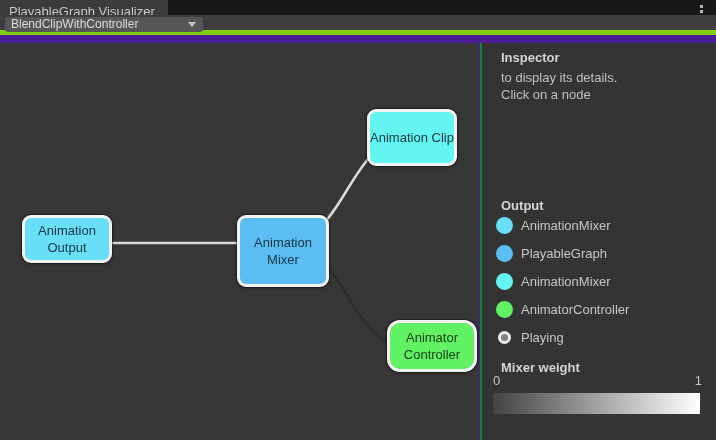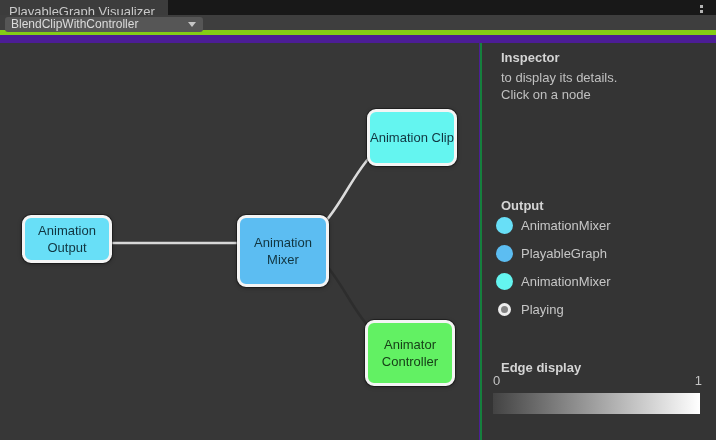--- a/index.html
+++ b/index.html
@@ -29,21 +29,21 @@
   .graph { position:absolute; top:43px; left:0; width:479px; bottom:0; background:#373737; }
   .edges { position:absolute; top:0; left:0; width:479px; height:397px; }
   .node { position:absolute; border:3px solid #f4f4f4; border-radius:9px;
           display:flex; align-items:center; justify-content:center; text-align:center;
           font-size:13px; line-height:17px; font-weight:400; cursor:pointer;
           box-shadow:0 0 0 1px rgba(0,0,0,.35), 0 1px 4px rgba(0,0,0,.35);
           }
   .node-output     { left:22px;  top:172px; width:90px; height:48px; }
   .node-mixer      { left:237px; top:172px; width:92px; height:72px; }
   .node-clip       { left:367px; top:66px;  width:90px; height:57px; }
-  .node-controller { left:365px; top:277px; width:90px; height:66px; }
+  .node-controller { left:387px; top:277px; width:90px; height:52px;border-radius:13px; }
 
   
   .inspector { position:absolute; top:43px; left:480px; right:0; bottom:0; background:#343434;
                border-left:2px solid #15803d; color:#c4c4c4; font-size:13px; }
   .insp-heading { position:absolute; left:19px; font-weight:bold; color:#d4d4d4; }
   .h-inspector  { top:7px; }
   .h-legend     { top:155px; }
   .h-edgeweight { top:317px; }
   .hint { position:absolute; left:19px; top:26px; line-height:17px; color:#c0c0c0; }
   .legend-list { position:absolute; left:14px; top:168px; right:10px; }
@@ -102,26 +102,30 @@
       </div>
       <div class="legend-item">
         <span class="legend-dot" style="background-color: rgb(92, 189, 242);"></span>
         <span class="legend-label">PlayableGraph</span>
       </div>
       <div class="legend-item">
         <span class="legend-dot" style="background-color: rgb(100, 245, 240);"></span>
         <span class="legend-label">AnimationMixer</span>
       </div>
       <div class="legend-item">
+        <span class="legend-dot" style="background-color: rgb(98, 241, 99);"></span>
+        <span class="legend-label">AnimatorController</span>
+      </div>
+      <div class="legend-item">
         <span class="legend-dot ring" style="background-color: rgb(130, 130, 130); border-color: rgb(237, 237, 237);"></span>
         <span class="legend-label">Playing</span>
       </div>
     </div>
 
-    <div class="insp-heading h-edgeweight">Edge display</div>
+    <div class="insp-heading h-edgeweight">Mixer weight</div>
     <div class="ew-scale">
       <span>0</span>
       <span>1</span>
     </div>
     <div class="ew-bar" style="background: linear-gradient(to right, rgb(67, 67, 67), rgb(255, 255, 255));"></div>
   </div>
 
 </div>
 
 </body></html>

